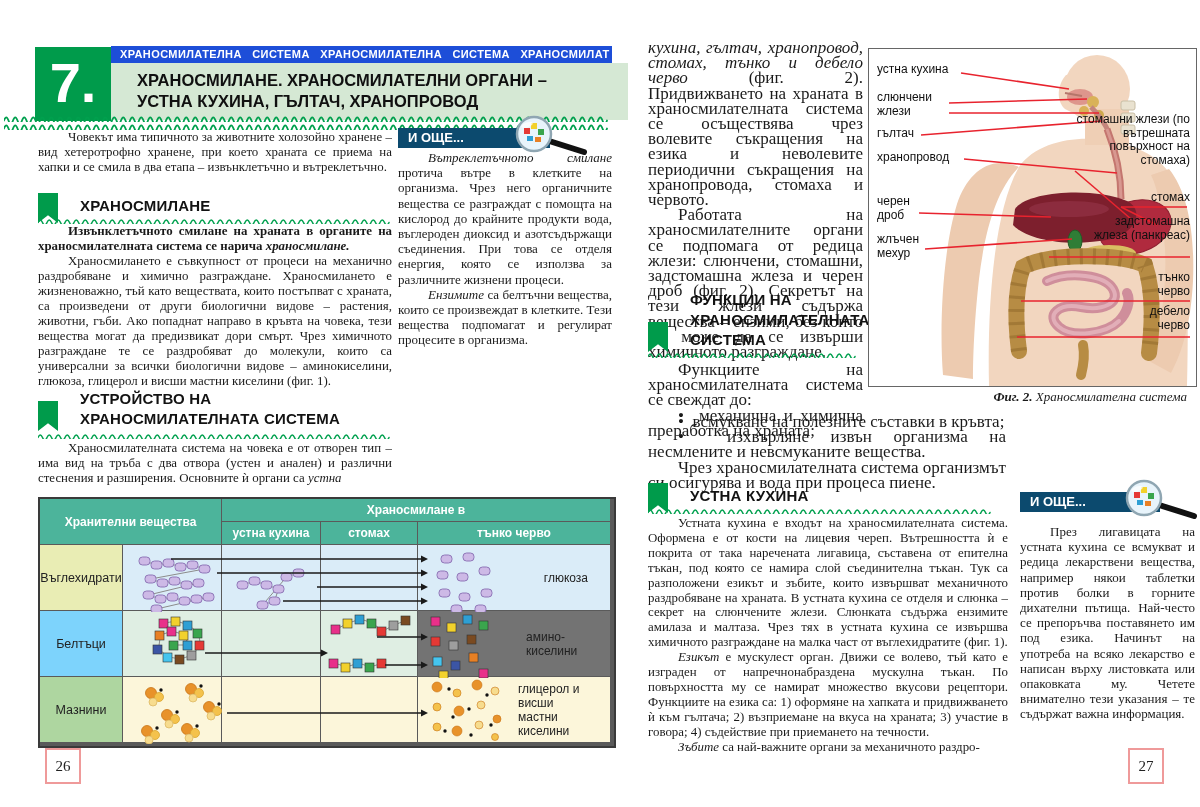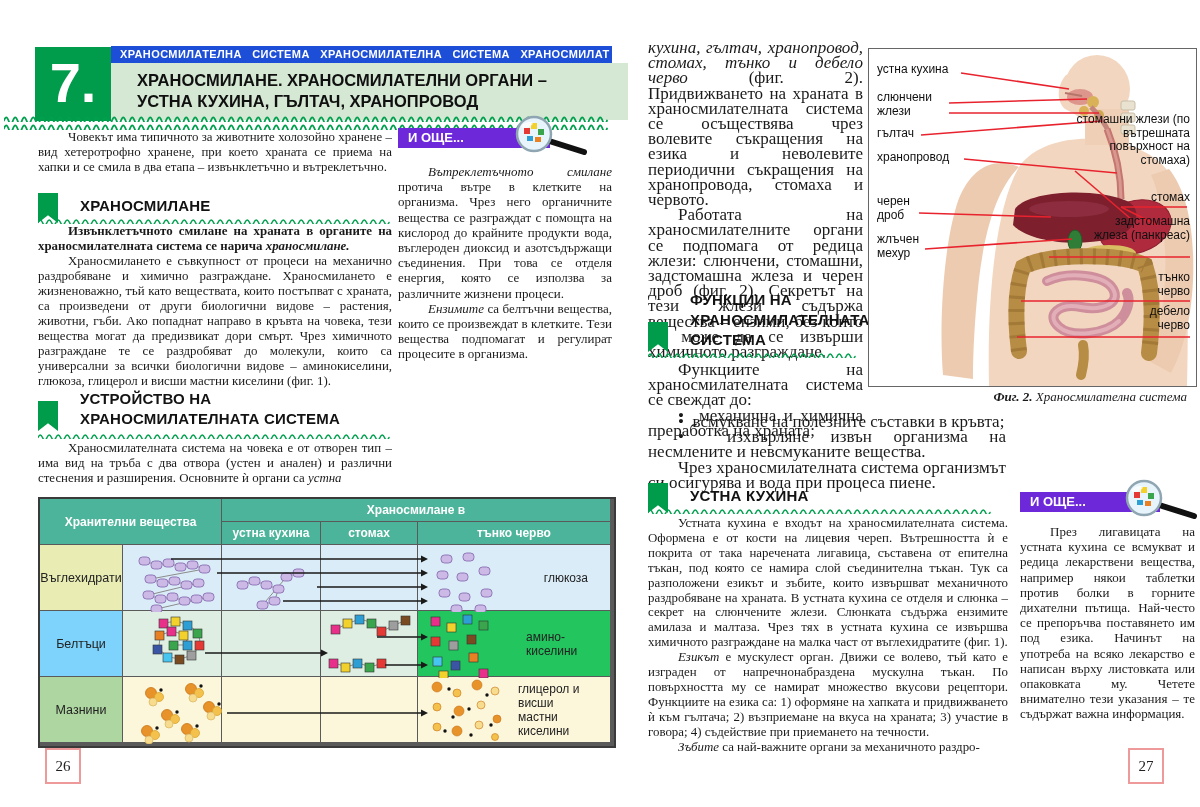--- a/index.html
+++ b/index.html
@@ -22,21 +22,21 @@
   .sec-head{position:absolute;}
   .sec-head h2{margin:0 0 0 42px;font:bold 15px/20px "Liberation Sans",sans-serif;
     letter-spacing:.2px;color:#121212;}
   .flag{position:absolute;left:0;width:20px;height:30px;background:#009b4b;
     clip-path:polygon(0 0,100% 0,100% 100%,50% 74%,0 100%);}
   svg[data-wave]{position:absolute;display:block;}
   
   .bodytxt{font-size:12.9px;line-height:15px;}
   
   .info-box{position:absolute;}
-  .info-bar{position:relative;height:20px;background:#6d28d9;}
+  .info-bar{position:relative;height:20px;background:#0c4a6e;}
   .info-bar .lbl{font:bold 13px/20px "Liberation Sans",sans-serif;color:#fff;padding-left:10px;}
   .magnifier{position:absolute;}
   .info-box p{font-size:13px;line-height:15.2px;}
   .fig-cap{font-style:italic;font-size:12.5px;line-height:14.5px;text-align:right;}
   .fig-cap b{font-style:italic;}
   
   #food-table{left:38px;top:497px;width:574px;height:247px;border:2px solid #3a3a3a;
     background:#5a5a5a;display:grid;gap:1px;
     grid-template-columns:82px 98px 98px 96px 192px;
     grid-template-rows:22px 22px 65px 65px 65px;}
@@ -111,21 +111,21 @@
         <line x1="40" y1="26" x2="78" y2="38" stroke="#111" stroke-width="6" stroke-linecap="round"></line>
         <circle cx="28" cy="20" r="17" fill="#e8f4fb" stroke="#8fa6b2" stroke-width="2.5"></circle>
         <rect x="18" y="14" width="6" height="6" fill="#e53935"></rect>
           <rect x="25" y="9" width="6" height="6" fill="#f2d12c"></rect>
         <rect x="32" y="15" width="6" height="6" fill="#3aa54d"></rect>
           <rect x="21" y="22" width="6" height="5" fill="#2e9fd4"></rect>
         <rect x="29" y="23" width="6" height="5" fill="#e88024"></rect>
         <ellipse cx="21" cy="11" rx="6" ry="2.5" fill="#fff" opacity="0.75" transform="rotate(-18 21 11)"></ellipse>
       </svg>
     </div>
-    <p class="indent" style="margin-top:16px"><span class="it">Вътреклетъчното смилане</span>
+    <p class="indent" style="margin-top:2px"><span class="it">Вътреклетъчното смилане</span>
       <span>протича вътре в клетките на организма. Чрез него органичните вещества се разграждат с помощта на кислород до крайните продукти вода, въглероден диоксид и азотсъдържащи съединения. При това се отделя енергия, която се използва за различните жизнени процеси.</span></p>
     <p class="indent"><span class="it">Ензимите</span>
       <span>са белтъчни вещества, които се произвеждат в клетките. Тези вещества подпомагат и регулират процесите в организма.</span></p>
   </div>
 
   <div class="abs" id="food-table">
     <div class="th" style="grid-column:1/3;grid-row:1/3">Хранителни вещества</div>
     <div class="th" style="grid-column:3/6;grid-row:1">Храносмилане в</div>
     <div class="th">устна кухина</div>
     <div class="th">стомах</div>
@@ -136,21 +136,21 @@
       <div style="background:#daecf8"></div>
       <div style="background:#daecf8"></div>
     <div class="prod" style="background:#daecf8">
         <span style="max-width:70px">глюкоза</span>
       </div>
 
     <div class="cell-lbl" style="background:#7dd3fc">Белтъци</div>
     <div style="background:#dfeee3"></div>
       <div style="background:#dfeee3"></div>
       <div style="background:#dfeee3"></div>
-    <div class="prod" style="background:#22c55e">
+    <div class="prod" style="background:#737373">
         <span style="max-width:62px">амино-киселини</span>
       </div>
 
     <div class="cell-lbl" style="background:#aed6a0">Мазнини</div>
     <div style="background:#fcf6da"></div>
       <div style="background:#fcf6da"></div>
       <div style="background:#fcf6da"></div>
     <div class="prod" style="background:#fcf6da">
         <span style="max-width:70px">глицерол и висши мастни киселини</span>
       </div>

